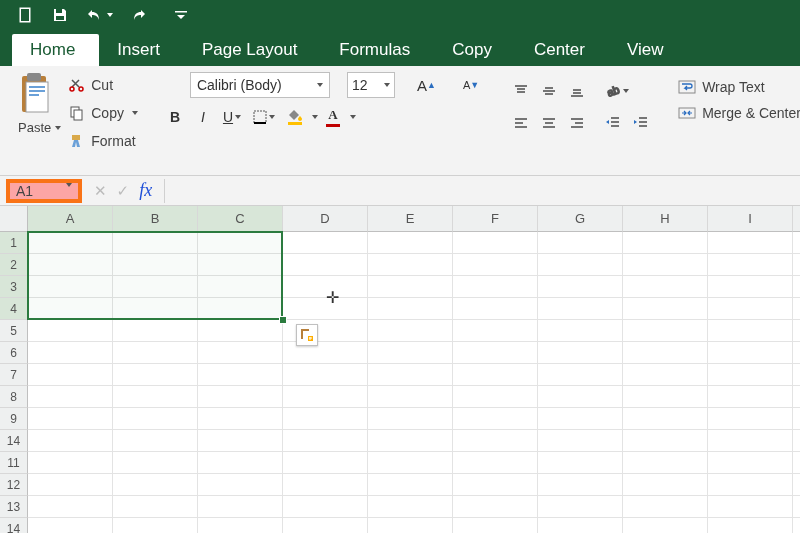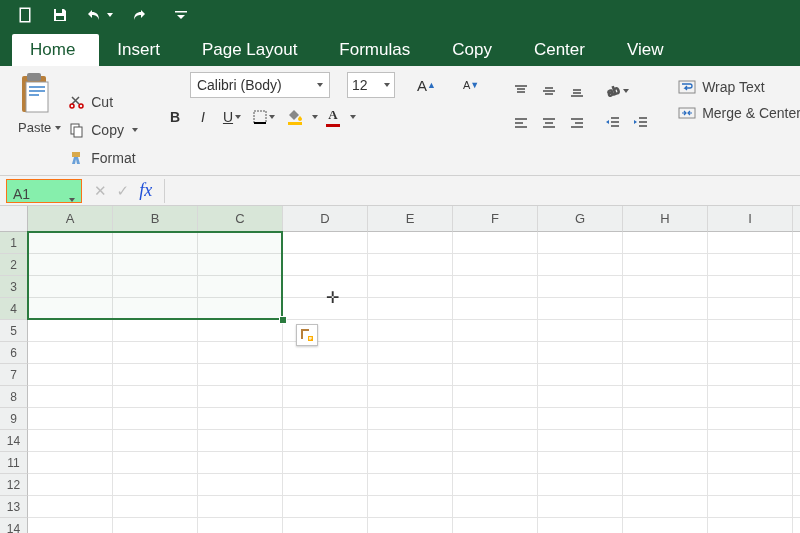--- a/index.html
+++ b/index.html
@@ -31,21 +31,21 @@
   .btnrow { display:flex; gap:2px; align-items:center; margin-top:6px;}
   .under { text-decoration: underline; }
   .swatch { display:inline-flex; flex-direction:column; align-items:center; }
   .swatch .bar { width:14px; height:3px; margin-top:1px; }
   .align svg{width:16px;height:16px;stroke:#555;fill:none;stroke-width:1.6;}
   .wrap-merge { display:flex; flex-direction:column; padding-top:2px;}
   .wm { display:flex; align-items:center; gap:6px; font-size:14px; color:#444; height:26px;}
   .wm svg{width:18px;height:18px;}
   
   .namebar { background:#f3f3f3; border-bottom:1px solid #d0d0d0; height:30px; display:flex; align-items:center; }
-  .namebox { width:76px; height:24px; border:1px solid #f97316; background:#86efac; margin-left:6px; display:flex; align-items:flex-end; justify-content:space-between; padding:0 6px; font-size:14px; color:#444;}
+  .namebox { width:76px; height:24px; border:4px solid #f97316; background:#fca5a5; margin-left:6px; display:flex; align-items:flex-start; justify-content:space-between; padding:0 6px; font-size:14px; color:#444;}
   .nb-btns { display:flex; align-items:center; gap:10px; padding:0 12px; color:#999; font-size:15px;}
   .fxlabel { font-style:italic; font-family:Liberation Serif, serif; color:#1d4ed8; font-size:18px; }
   .fbar { flex:1; height:24px; border-left:1px solid #d0d0d0; padding:0 10px; display:flex; align-items:center;}
   
   .gridwrap { flex:1; overflow:hidden; background:#fff; position:relative;}
   .grid { display:grid; grid-template-columns: 28px repeat(10, 85px); grid-template-rows: 26px repeat(14, 22px); font-size:12px; color:#444;}
   .colhdr { background:#eef0f0; border-right:1px solid #d8d8d8; border-bottom:1px solid #bfbfbf; display:flex; align-items:center; justify-content:center; font-size:13px; color:#555;}
   .colhdr.sel { background:#d8e6d8; }
   .rowhdr { background:#eef0f0; border-right:1px solid #bfbfbf; border-bottom:1px solid #d8d8d8; display:flex; align-items:center; justify-content:center; font-size:12px; color:#555;}
   .rowhdr.sel{ background:#d8e6d8;}
@@ -117,21 +117,21 @@
               <rect x="11" y="14" width="16" height="2" fill="#6aa0d8"></rect>
               <rect x="11" y="18" width="16" height="2" fill="#6aa0d8"></rect>
               <rect x="11" y="22" width="10" height="2" fill="#6aa0d8"></rect>
             </svg>
         </div>
         <div class="lbl">
             <span>Paste</span>
             <span class="dd"></span>
           </div>
       </div>
-      <div style="display:flex;flex-direction:column;gap:2px;justify-content:flex-end;">
+      <div style="display:flex;flex-direction:column;gap:2px;">
         <div class="mini-row">
           <svg viewBox="0 0 16 16">
               <path d="M3 3l7 7M3 10l7-7" stroke="#555" stroke-width="1.5" fill="none"></path>
               <circle cx="3" cy="12" r="2" fill="none" stroke="#c00" stroke-width="1.5"></circle>
               <circle cx="12" cy="12" r="2" fill="none" stroke="#c00" stroke-width="1.5"></circle>
             </svg>
           <span>Cut</span>
         </div>
         <div class="mini-row">
           <svg viewBox="0 0 16 16">

